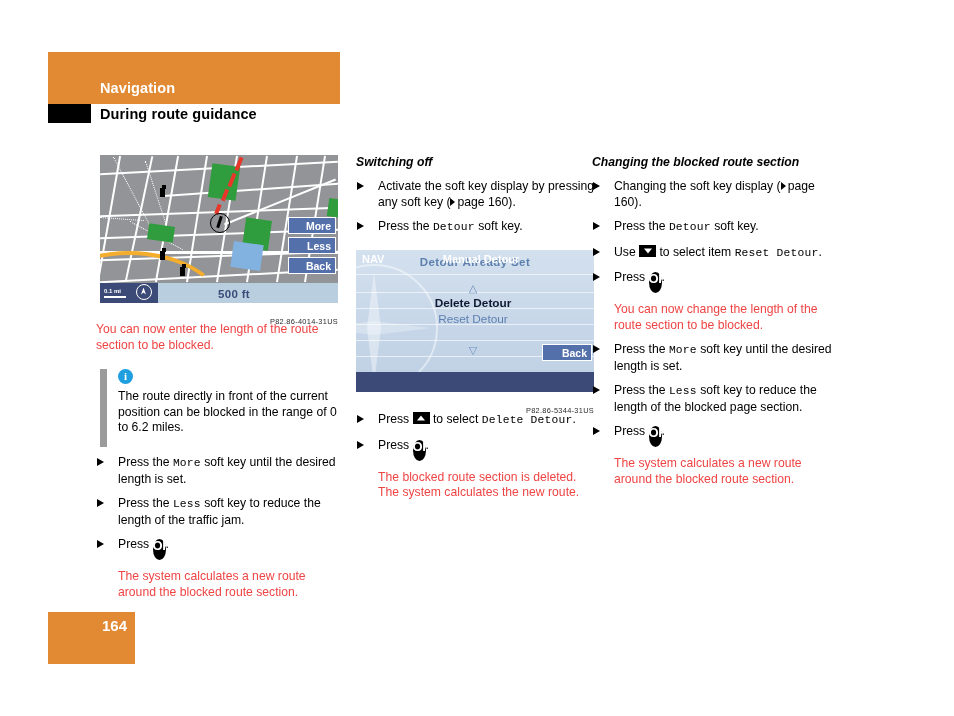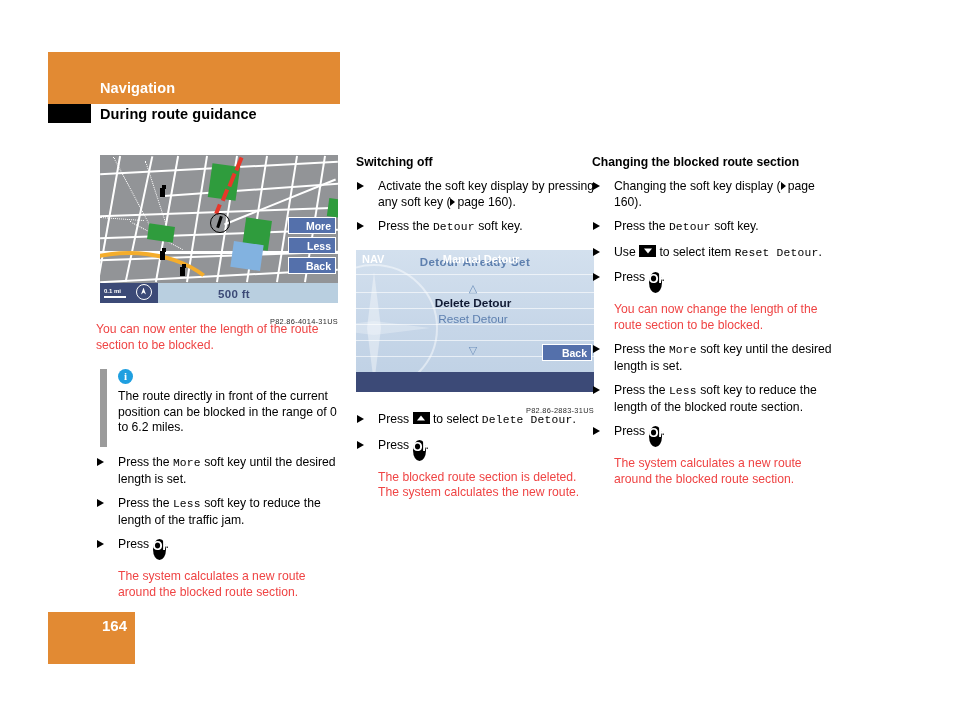--- a/index.html
+++ b/index.html
@@ -61,20 +61,21 @@
   .col-1 { left: 96px; width: 246px; }
   .col-2 { left: 356px; width: 240px; }
   .col-3 { left: 592px; width: 244px; }
 
   .sec-title {
     font-size: 12.2px;
     font-weight: bold;
     color: #000;
     margin: 0 0 9px 0;
     line-height: 15px;
+    font-style: italic;
   }
 
   
   .step {
     position: relative;
     padding-left: 22px;
     font-size: 12.2px;
     line-height: 15.5px;
     margin-bottom: 9px;
     color: #000;
@@ -565,21 +566,21 @@
     <div class="det-up">△</div>
     <div class="det-item1">Delete Detour</div>
     <div class="det-item2">Reset Detour</div>
     <div class="det-dn">▽</div>
     <div class="det-back">Back</div>
 
     <div class="det-footer"></div>
     <div class="det-nav">NAV</div>
     <div class="det-md">Manual Detour</div>
   </div>
-  <div class="figcap">P82.86-2883-31US</div>
+  <div class="figcap">P82.86-5344-31US</div>
 </div>
 
 <div class="col col-2" style="top:412px;">
   <div class="step">
     <span class="tri"></span>
     <span>Press </span><span class="arrkey up"></span><span> to select </span><span class="mono">Delete Detour</span><span>.</span>
   </div>
 
   <div class="step">
     <span class="tri"></span>
@@ -614,21 +615,21 @@
 
   <div class="para para-indent">You can now change the length of the route section to be blocked.</div>
 
   <div class="step">
     <span class="tri"></span>
     <span>Press the </span><span class="mono">More</span><span> soft key until the desired length is set.</span>
   </div>
 
   <div class="step">
     <span class="tri"></span>
-    <span>Press the </span><span class="mono">Less</span><span> soft key to reduce the length of the blocked route section.</span>
+    <span>Press the </span><span class="mono">Less</span><span> soft key to reduce the length of the blocked page section.</span>
   </div>
 
   <div class="step">
     <span class="tri"></span>
     <span>Press </span><span class="okkey">OK</span><span>.</span>
   </div>
 
   <div class="para para-indent">The system calculates a new route around the blocked route section.</div>
 </div>
 

